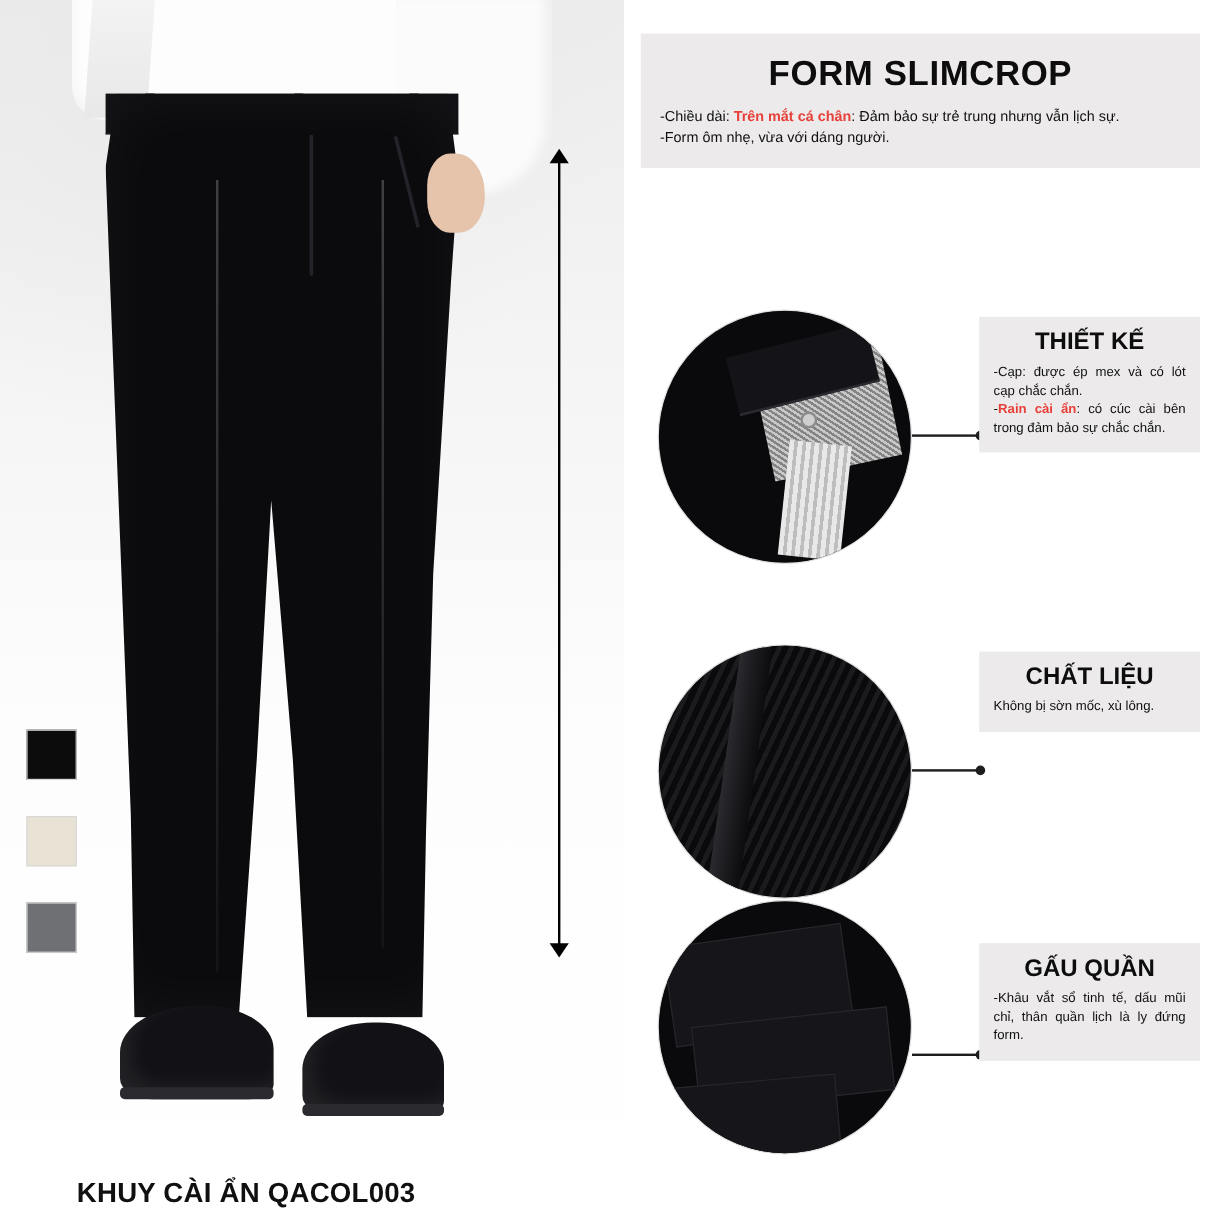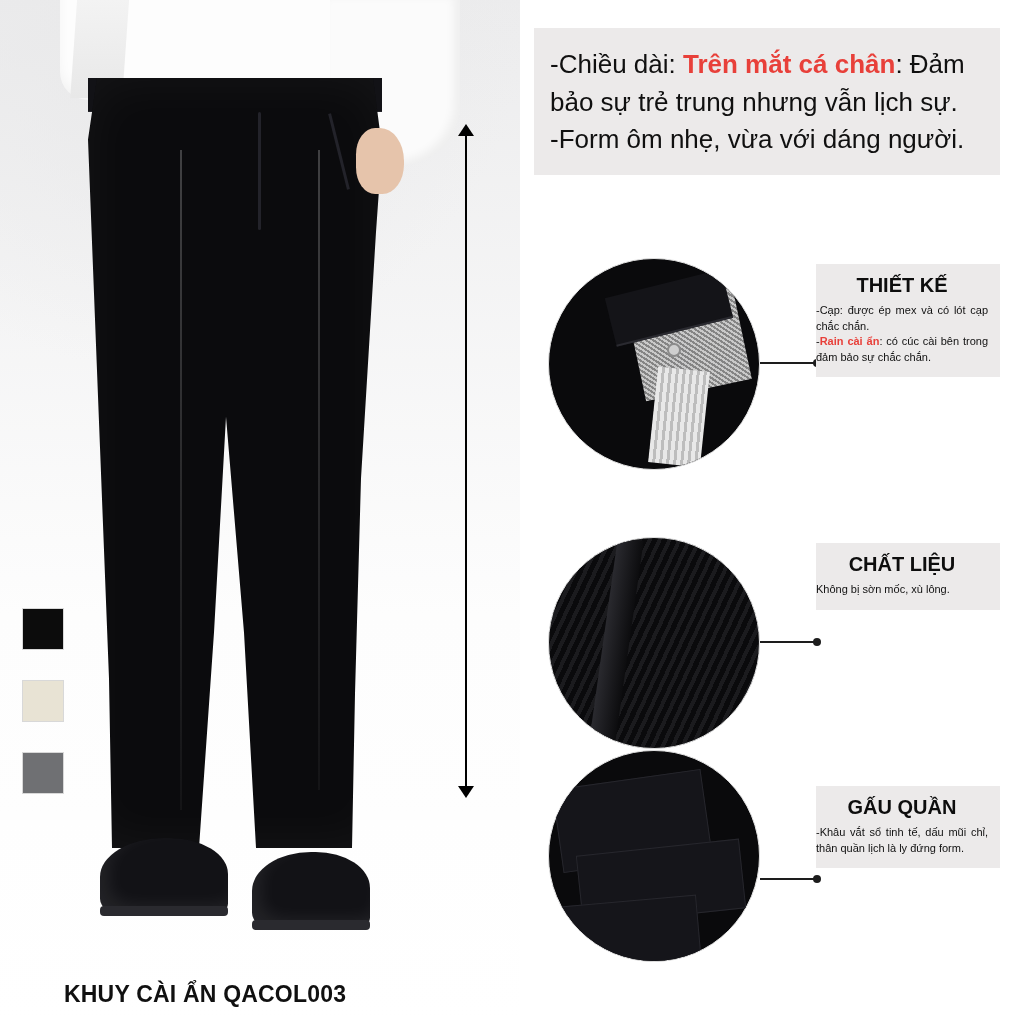--- a/index.html
+++ b/index.html
@@ -176,21 +176,21 @@
   }
   .panel-top h1 {
     text-align: center;
     font-size: 29px;
     font-weight: 700;
     letter-spacing: .5px;
     color: #0d0d0d;
     margin-bottom: 10px;
   }
   .panel-top p {
-    font-size: 26px;
+    font-size: 12px;
     line-height: 1.45;
     color: #101010;
   }
   .hl { color: #e8403a; font-weight: 700; }
 
   .block {
     position: absolute;
     left: 534px;
     width: 466px;
     height: 232px;
@@ -271,21 +271,21 @@
     position: absolute; right: -3px; top: -3px;
     width: 8px; height: 8px; border-radius: 50%;
     background: #1d1d1d;
   }
 
   .textcard {
     position: absolute;
     left: 282px; top: 14px;
     width: 184px;
     background: #eceaea;
-    padding: 10px 12px 12px 0;
+    padding: 10px 12px 12px 12px;
   }
   .textcard h2 {
     text-align: center;
     font-size: 20px;
     font-weight: 700;
     color: #0d0d0d;
     margin-bottom: 6px;
   }
   .textcard p {
     font-size: 11px;
@@ -333,20 +333,21 @@
     <div class="footer-label">KHUY CÀI ẨN QACOL003</div>
   </div>
 
   <div class="measure">
     <div class="ar-up"></div>
     <div class="line"></div>
     <div class="ar-dn"></div>
   </div>
 
   <div class="panel-top">
+    <h1>FORM SLIMCROP</h1>
     <p>
       <span>-Chiều dài: </span><span class="hl">Trên mắt cá chân</span><span>: Đảm bảo sự trẻ trung nhưng vẫn lịch sự.</span>
     </p>
     <p>-Form ôm nhẹ, vừa với dáng người.</p>
   </div>
 
   <div class="block b1">
     <div class="circle d1">
       <div class="mesh"></div>
       <div class="flap"></div>

